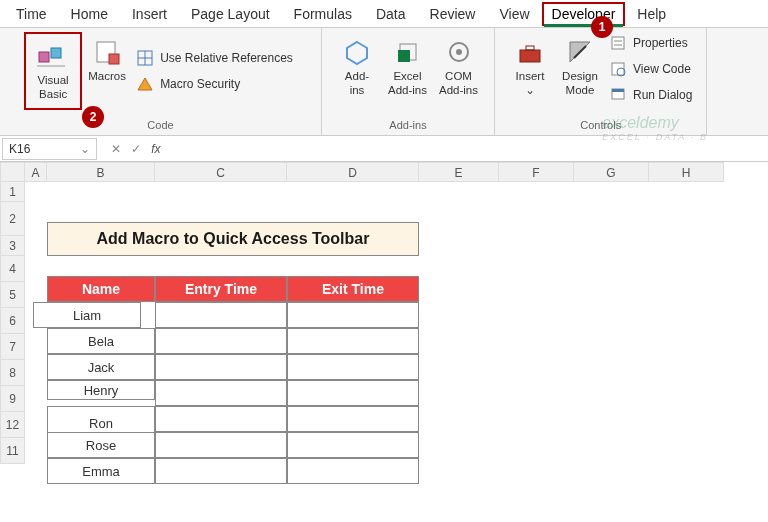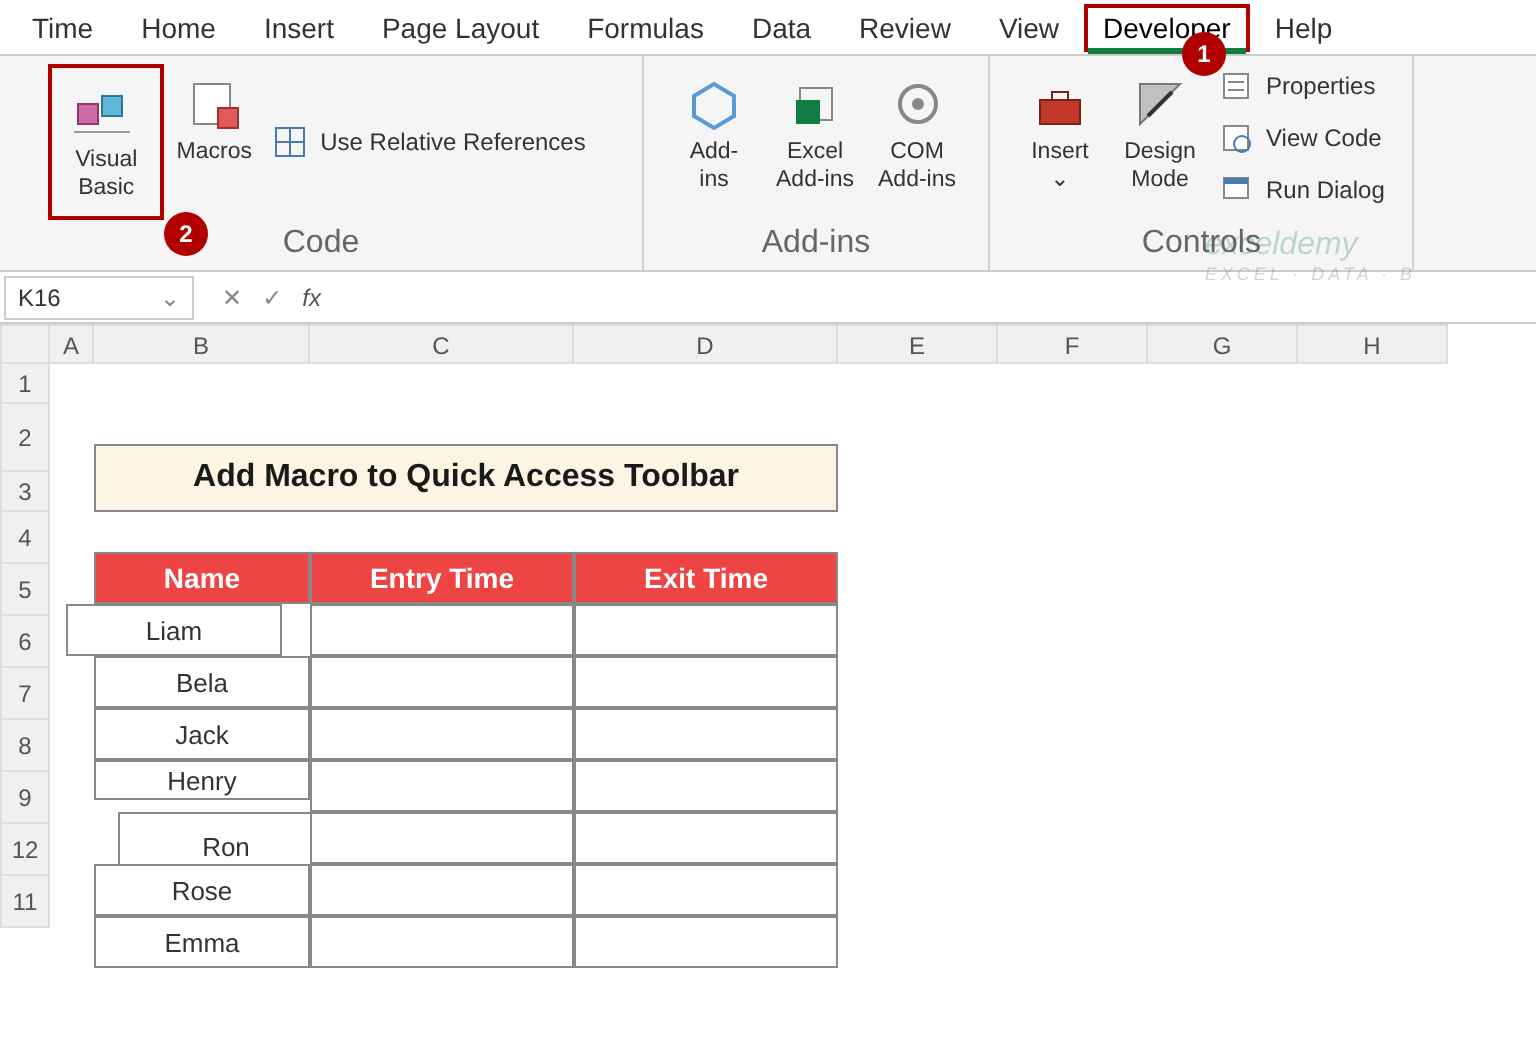--- a/index.html
+++ b/index.html
@@ -3,21 +3,21 @@
 <meta charset="utf-8">
 <style>
 *{box-sizing:border-box;margin:0;padding:0;font-family:"Segoe UI",Arial,sans-serif}
 body{background:#fff;width:768px;height:522px;overflow:hidden;font-size:13px;color:#333}
 .tabs{display:flex;border-bottom:1px solid #ccc;height:28px;align-items:center;padding:0 4px;background:#fff}
 .tab{padding:4px 12px;cursor:pointer;color:#333;font-size:14px}
 .tab.active{border:2px solid #b00000;color:#000;padding:2px 8px;position:relative}
 .tab.active::after{content:"";position:absolute;bottom:-3px;left:0;right:0;height:3px;background:#107c41}
 .ribbon{display:flex;background:#f5f5f5;border-bottom:1px solid #ccc;height:108px}
 .group{border-right:1px solid #d0d0d0;padding:4px 10px 2px;display:flex;flex-direction:column;align-items:center;justify-content:space-between}
-.group-label{font-size:16px;color:#666;text-align:center;padding:2px 0}
+.group-label{font-size:11px;color:#666;text-align:center;padding:2px 0}
 .big-btn{display:flex;flex-direction:column;align-items:center;padding:4px 6px;cursor:pointer;min-width:50px}
 .big-btn .icon{width:32px;height:32px;display:flex;align-items:center;justify-content:center;margin-bottom:2px}
 .big-btn .lbl{font-size:11.5px;text-align:center;line-height:1.2}
 .small-btn{display:flex;align-items:center;padding:2px 4px;cursor:pointer;font-size:12px}
 .small-btn .icon{width:18px;height:18px;margin-right:6px;display:flex;align-items:center;justify-content:center}
 .col{display:flex;flex-direction:column}
 .row{display:flex}
 .vb-highlight{border:2px solid #b00000;padding:2px}
 .callout{position:absolute;width:22px;height:22px;border-radius:50%;background:#b00000;color:#fff;font-weight:bold;font-size:12px;display:flex;align-items:center;justify-content:center;z-index:10}
 .formula-bar{display:flex;align-items:center;height:26px;border-bottom:1px solid #ccc;background:#fff}
@@ -83,20 +83,28 @@
         <div class="small-btn">
           <span class="icon">
               <svg width="16" height="16">
                 <rect x="1" y="1" width="14" height="14" fill="none" stroke="#4a7ab0"></rect>
                 <line x1="1" y1="8" x2="15" y2="8" stroke="#4a7ab0"></line>
                 <line x1="8" y1="1" x2="8" y2="15" stroke="#4a7ab0"></line>
               </svg>
             </span>
           <span>Use Relative References</span>
         </div>
+        <div class="small-btn">
+          <span class="icon">
+              <svg width="16" height="16">
+                <polygon points="8,2 15,14 1,14" fill="#f0a030" stroke="#c07010"></polygon>
+              </svg>
+            </span>
+          <span>Macro Security</span>
+        </div>
       </div>
     </div>
     <div class="group-label">Code</div>
   </div>
 
   <div class="group">
     <div class="row">
       <div class="big-btn">
         <span class="icon">
             <svg width="28" height="28">
@@ -230,21 +238,21 @@
       <div class="cell data-cell" style="left: 262px; top: 120px; width: 132px; height: 26px;"></div>
       <div class="cell data-cell" style="left: 22px; top: 146px; width: 108px; height: 26px;">Bela</div>
       <div class="cell data-cell" style="left: 130px; top: 146px; width: 132px; height: 26px;"></div>
       <div class="cell data-cell" style="left: 262px; top: 146px; width: 132px; height: 26px;"></div>
       <div class="cell data-cell" style="left: 22px; top: 172px; width: 108px; height: 26px;">Jack</div>
       <div class="cell data-cell" style="left: 130px; top: 172px; width: 132px; height: 26px;"></div>
       <div class="cell data-cell" style="left: 262px; top: 172px; width: 132px; height: 26px;"></div>
       <div class="cell data-cell" style="left: 22px; top: 198px; width: 108px; height: 20px;">Henry</div>
       <div class="cell data-cell" style="left: 130px; top: 198px; width: 132px; height: 26px;"></div>
       <div class="cell data-cell" style="left: 262px; top: 198px; width: 132px; height: 26px;"></div>
-      <div class="cell data-cell" style="left: 34px; top: 224px; width: 108px; height: 35px;">Ron</div>
+      <div class="cell data-cell" style="left: 22px; top: 224px; width: 108px; height: 35px;">Ron</div>
       <div class="cell data-cell" style="left: 130px; top: 224px; width: 132px; height: 26px;"></div>
       <div class="cell data-cell" style="left: 262px; top: 224px; width: 132px; height: 26px;"></div>
       <div class="cell data-cell" style="left: 22px; top: 250px; width: 108px; height: 26px;">Rose</div>
       <div class="cell data-cell" style="left: 130px; top: 250px; width: 132px; height: 26px;"></div>
       <div class="cell data-cell" style="left: 262px; top: 250px; width: 132px; height: 26px;"></div>
       <div class="cell data-cell" style="left: 22px; top: 276px; width: 108px; height: 26px;">Emma</div>
       <div class="cell data-cell" style="left: 130px; top: 276px; width: 132px; height: 26px;"></div>
       <div class="cell data-cell" style="left: 262px; top: 276px; width: 132px; height: 26px;"></div>
     </div>
   <div class="watermark">

